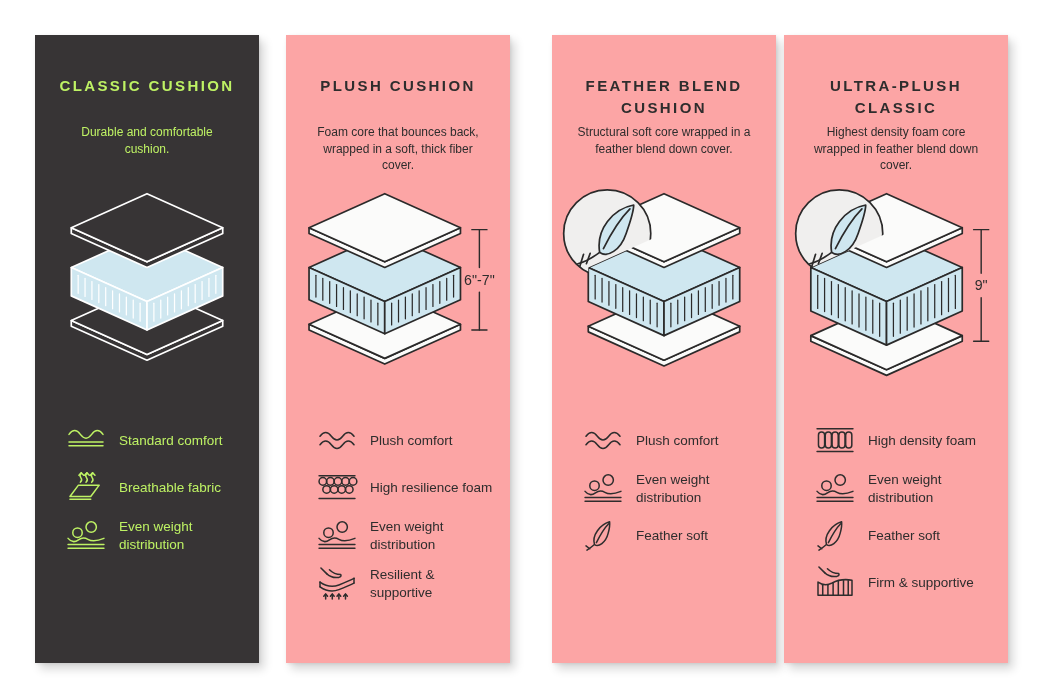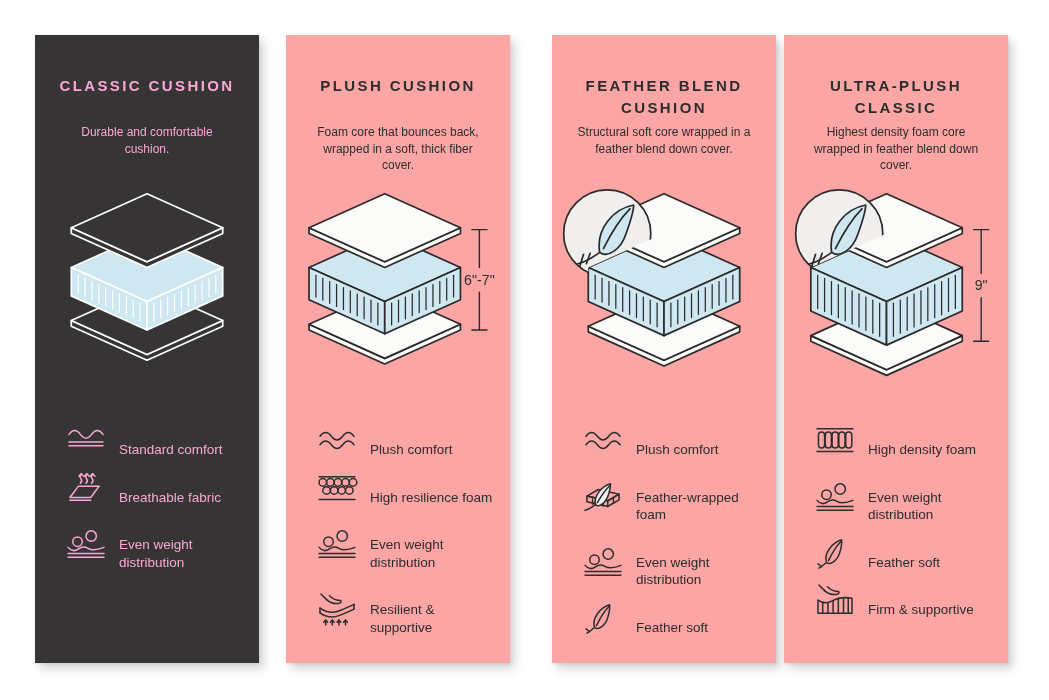--- a/index.html
+++ b/index.html
@@ -8,40 +8,40 @@
     font-family:"Liberation Sans",sans-serif;
     position:relative;overflow:hidden;color:#2e2d2d;
   }
   .panel{
     position:absolute;top:35px;width:224px;height:628px;
     box-sizing:border-box;padding:40px 14px 0;
     display:flex;flex-direction:column;
     box-shadow:5px 6px 9px rgba(0,0,0,0.16),1px 1px 3px rgba(0,0,0,0.08);
   }
   .panel-light{background:#fca5a5;color:#2e2d2d;}
-  .panel-dark{background:#373435;color:#f9a8d4;}
+  .panel-dark{background:#373435;color:#bef264;}
   .panel-1{left:35px;}
   .panel-2{left:286px;}
   .panel-3{left:552px;}
   .panel-4{left:784px;}
   .title{
     font-size:15px;font-weight:bold;letter-spacing:2.4px;
     text-align:center;line-height:1.45;min-height:46px;margin:0;
   }
   .desc{
     font-size:12px;line-height:1.38;text-align:center;
     margin:3px auto 0;min-height:58px;
   }
   .illus{height:212px;margin:6px -14px 0;position:relative;}
   .illus svg{display:block;width:224px;height:212px;}
   .features{margin:24px 0 0;display:flex;flex-direction:column;gap:13px;padding-left:16px;}
   .feature{display:flex;align-items:center;}
   .ficon{width:42px;height:34px;flex:none;}
   .ficon svg{display:block;width:42px;height:34px;}
-  .flabel{margin-left:12px;font-size:13.5px;line-height:1.3;margin-top:17px;}
+  .flabel{margin-left:12px;font-size:13.5px;line-height:1.3;}
 </style>
 </head>
 <body>
 
 <section class="panel panel-dark panel-1">
   <h2 class="title">CLASSIC CUSHION</h2>
   <p class="desc" style="max-width:140px;">Durable and comfortable cushion.</p>
   <div class="illus">
       <svg viewBox="0 0 236 224">
         <g stroke="#ffffff" stroke-width="1.8" stroke-linejoin="round" stroke-linecap="round" fill="none">
@@ -277,37 +277,20 @@
           <svg viewBox="0 0 44 36" fill="none" stroke="currentColor" stroke-width="1.6" stroke-linecap="round" stroke-linejoin="round">
             <path d="M4,13 q6,-8 12,0 t12,0 t12,0"></path>
             <path d="M4,22 q6,-8 12,0 t12,0 t12,0"></path>
           </svg>
         </span>
       <span class="flabel">Plush comfort</span>
     </div>
     <div class="feature">
       <span class="ficon">
           <svg viewBox="0 0 44 36" fill="none" stroke="currentColor" stroke-width="1.6" stroke-linecap="round" stroke-linejoin="round">
-            <path d="M5,16 L17,9 L39,14 L27,21 Z"></path>
-            <path d="M5,16 L5,22 L27,27 L27,21 Z"></path>
-            <path d="M27,21 L39,14 L39,20 L27,27"></path>
-            <path d="M11,19 L11,24.5"></path>
-            <path d="M17,20.3 L17,25.8"></path>
-            <path d="M22,21.5 L22,26.6"></path>
-            <path d="M33,18 L33,23.5"></path>
-            <path d="M30,3 C20,6 12,16 14,25 C18,28.5 25,23 28,14 C29.5,9 30,5 30,3 Z" fill="#f0efee"></path>
-            <path d="M16,23 C20,16 25,9 29,5"></path>
-            <path d="M14,25 C10,28 7,30 3,31"></path>
-          </svg>
-        </span>
-      <span class="flabel">Feather-wrapped foam</span>
-    </div>
-    <div class="feature">
-      <span class="ficon">
-          <svg viewBox="0 0 44 36" fill="none" stroke="currentColor" stroke-width="1.6" stroke-linecap="round" stroke-linejoin="round">
             <circle cx="13" cy="14.5" r="5"></circle>
             <circle cx="27.5" cy="8.5" r="5.5"></circle>
             <path d="M3,20.5 q5,6 11,1.5 q5,-3.5 10,-0.5 q6,3.5 17,-1"></path>
             <path d="M3,27 L41,27"></path>
             <path d="M3,31 L41,31"></path>
           </svg>
         </span>
       <span class="flabel">Even weight distribution</span>
     </div>
     <div class="feature">

